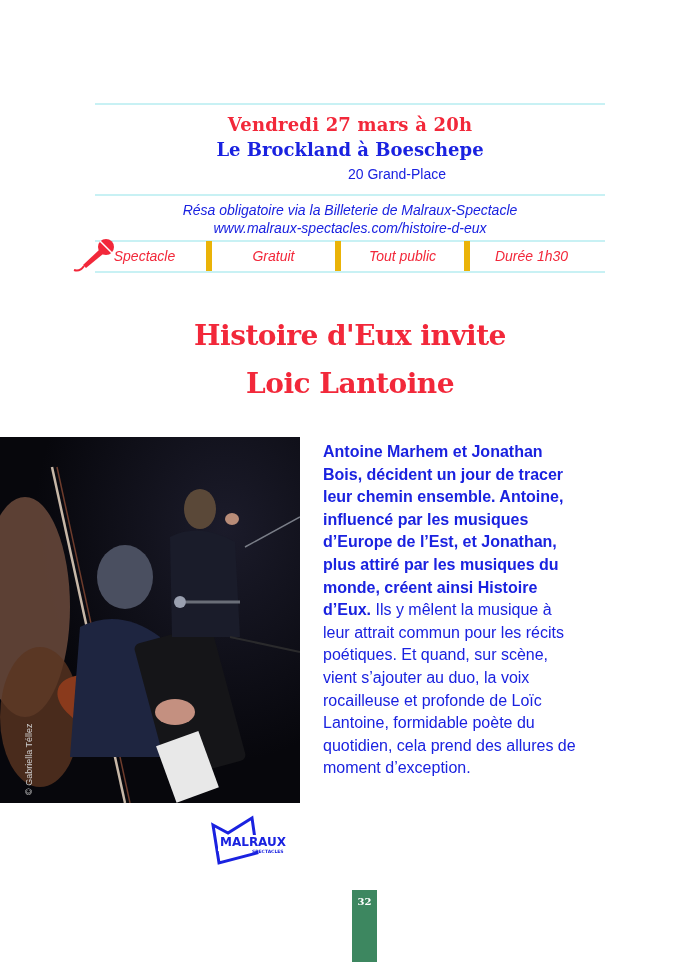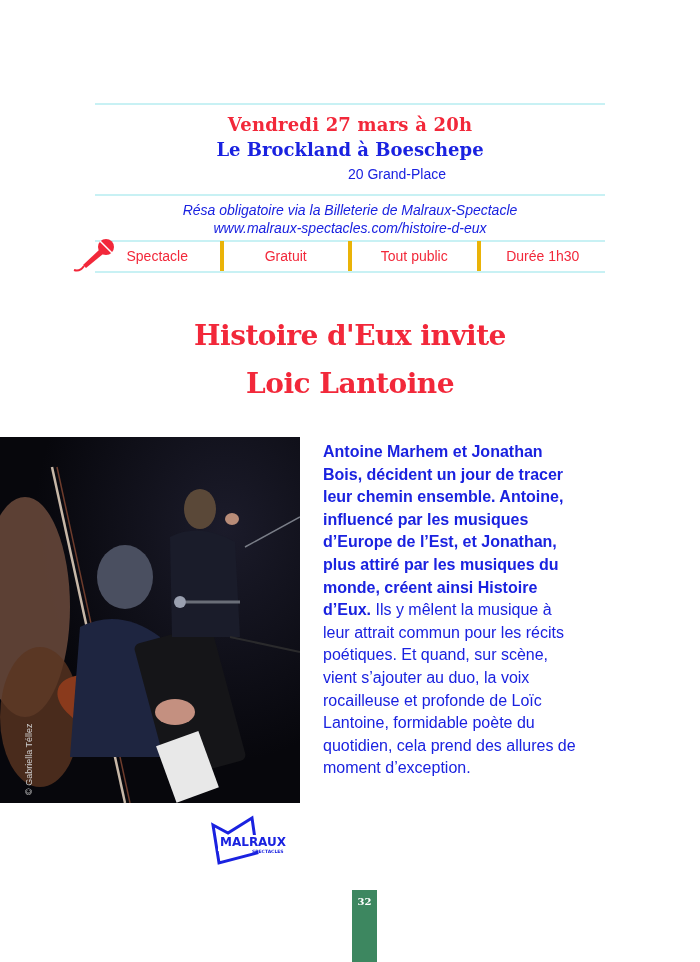--- a/index.html
+++ b/index.html
@@ -11,22 +11,22 @@
     .serif-red {
       font-family: "DejaVu Serif", serif; color: #f2283a; font-weight: bold;
     }
     .serif-blue {
       font-family: "DejaVu Serif", serif; color: #1a22e0; font-weight: bold;
     }
     .date { position: absolute; top: 114px; left: 0; width: 700px; text-align: center; font-size: 18px; letter-spacing: 0.2px; }
     .venue { position: absolute; top: 139px; left: 0; width: 700px; text-align: center; font-size: 18px; }
     .address { position: absolute; top: 166px; left: 0; width: 700px; text-align: center; font-size: 14px; color: #1a22e0; margin-left: 47px; }
     .resa { position: absolute; top: 201px; left: 0; width: 700px; text-align: center; font-size: 14px; color: #1a22e0; line-height: 18px; font-style: italic; }
-    .tags { position: absolute; top: 241px; left: 95px; width: 510px; height: 30px; display: flex; }
-    .tag { flex: 1; text-align: center; color: #f2283a; font-size: 14px; line-height: 30px; border-left: 4px solid #eab308; }
+    .tags { position: absolute; top: 241px; left: 83px; width: 510px; height: 30px; display: flex; font-style: italic; }
+    .tag { flex: 1; text-align: center; color: #f2283a; font-size: 14px; line-height: 30px; border-left: 6px solid #eab308; }
     .tag:first-child { border-left: none; }
     .mic { position: absolute; left: 70px; top: 236px; width: 48px; height: 40px; }
     .title { position: absolute; top: 312px; left: 0; width: 700px; text-align: center; font-size: 28px; line-height: 48px; letter-spacing: -0.5px; }
     .photo { position: absolute; left: 0; top: 437px; width: 300px; height: 366px; overflow: hidden;
       background: radial-gradient(ellipse at 75% 25%, #1b1b2a 0%, #07070c 60%); }
     .credit { position: absolute; left: 24px; top: 795px; transform: rotate(-90deg); transform-origin: left top; color: #cfcfcf; font-size: 9px; white-space: nowrap; }
     .body-text { position: absolute; left: 323px; top: 441px; width: 255px; color: #1a22e0; font-size: 16px; line-height: 22.6px; }
     .body-text b { font-weight: bold; }
     .logo { position: absolute; left: 210px; top: 815px; width: 96px; height: 50px; }
     .extra { position: absolute; left: 323px; top: 818px; color: #1a22e0; font-size: 16px; line-height: 22.6px; }

